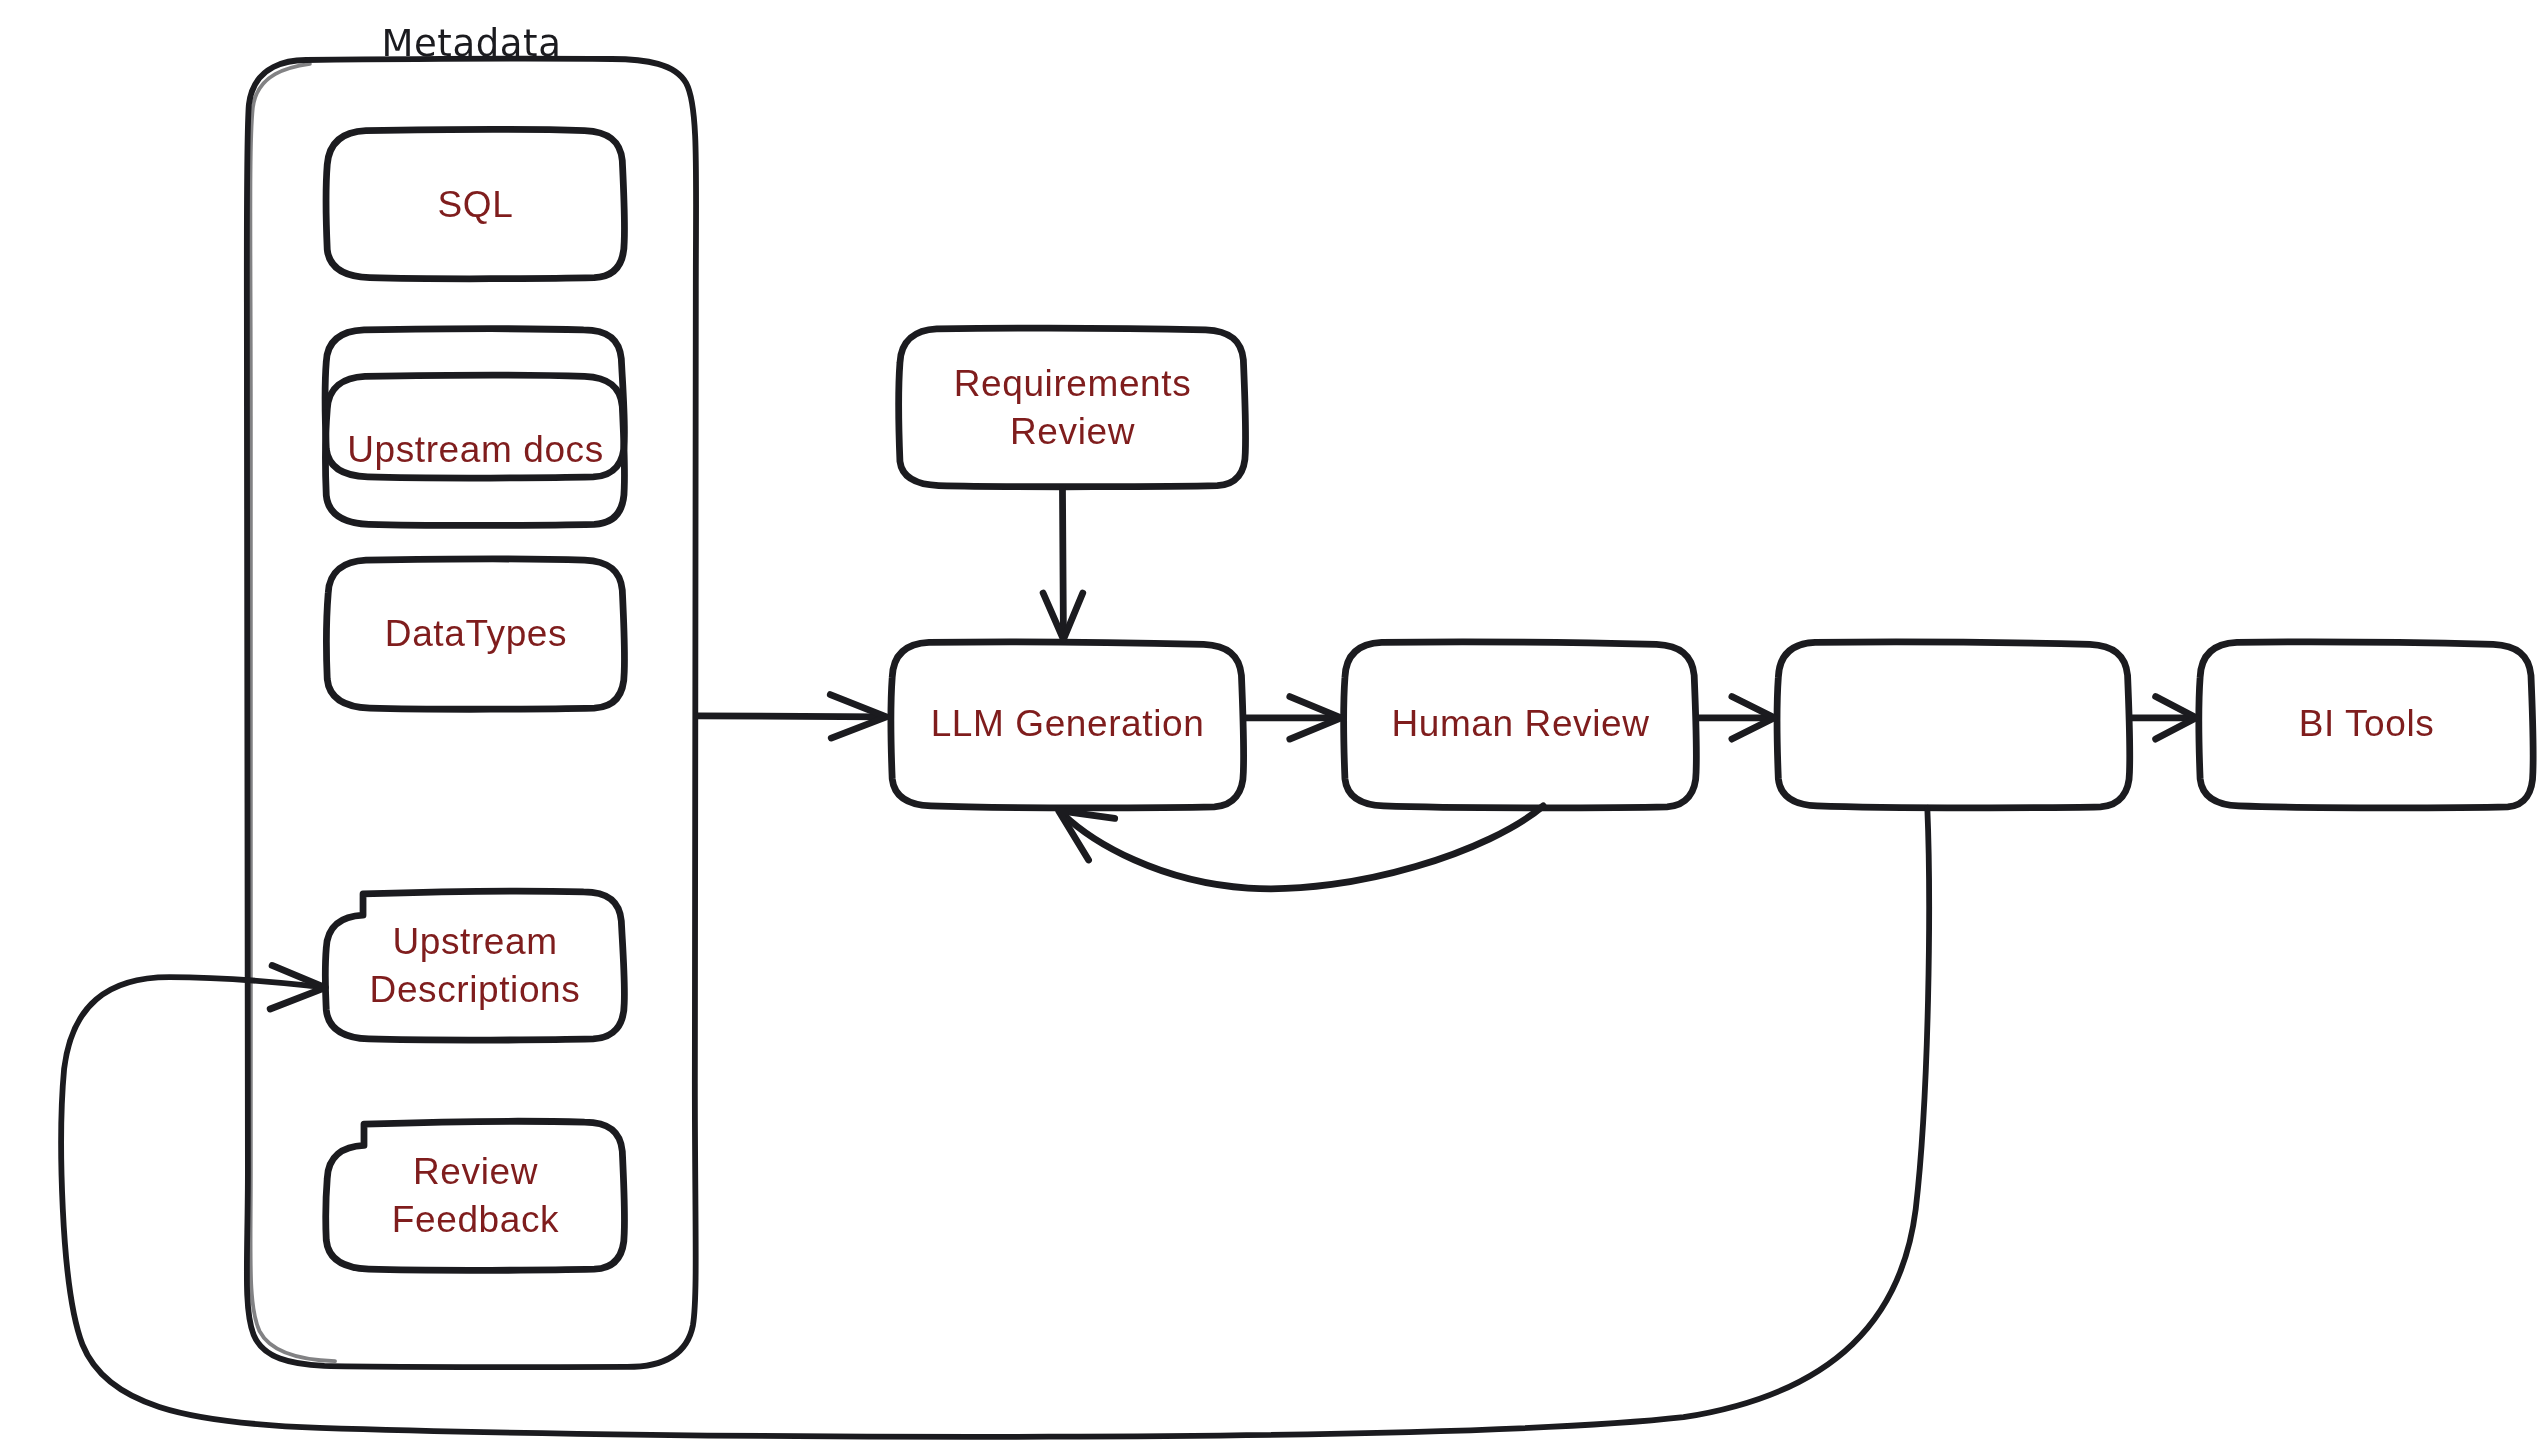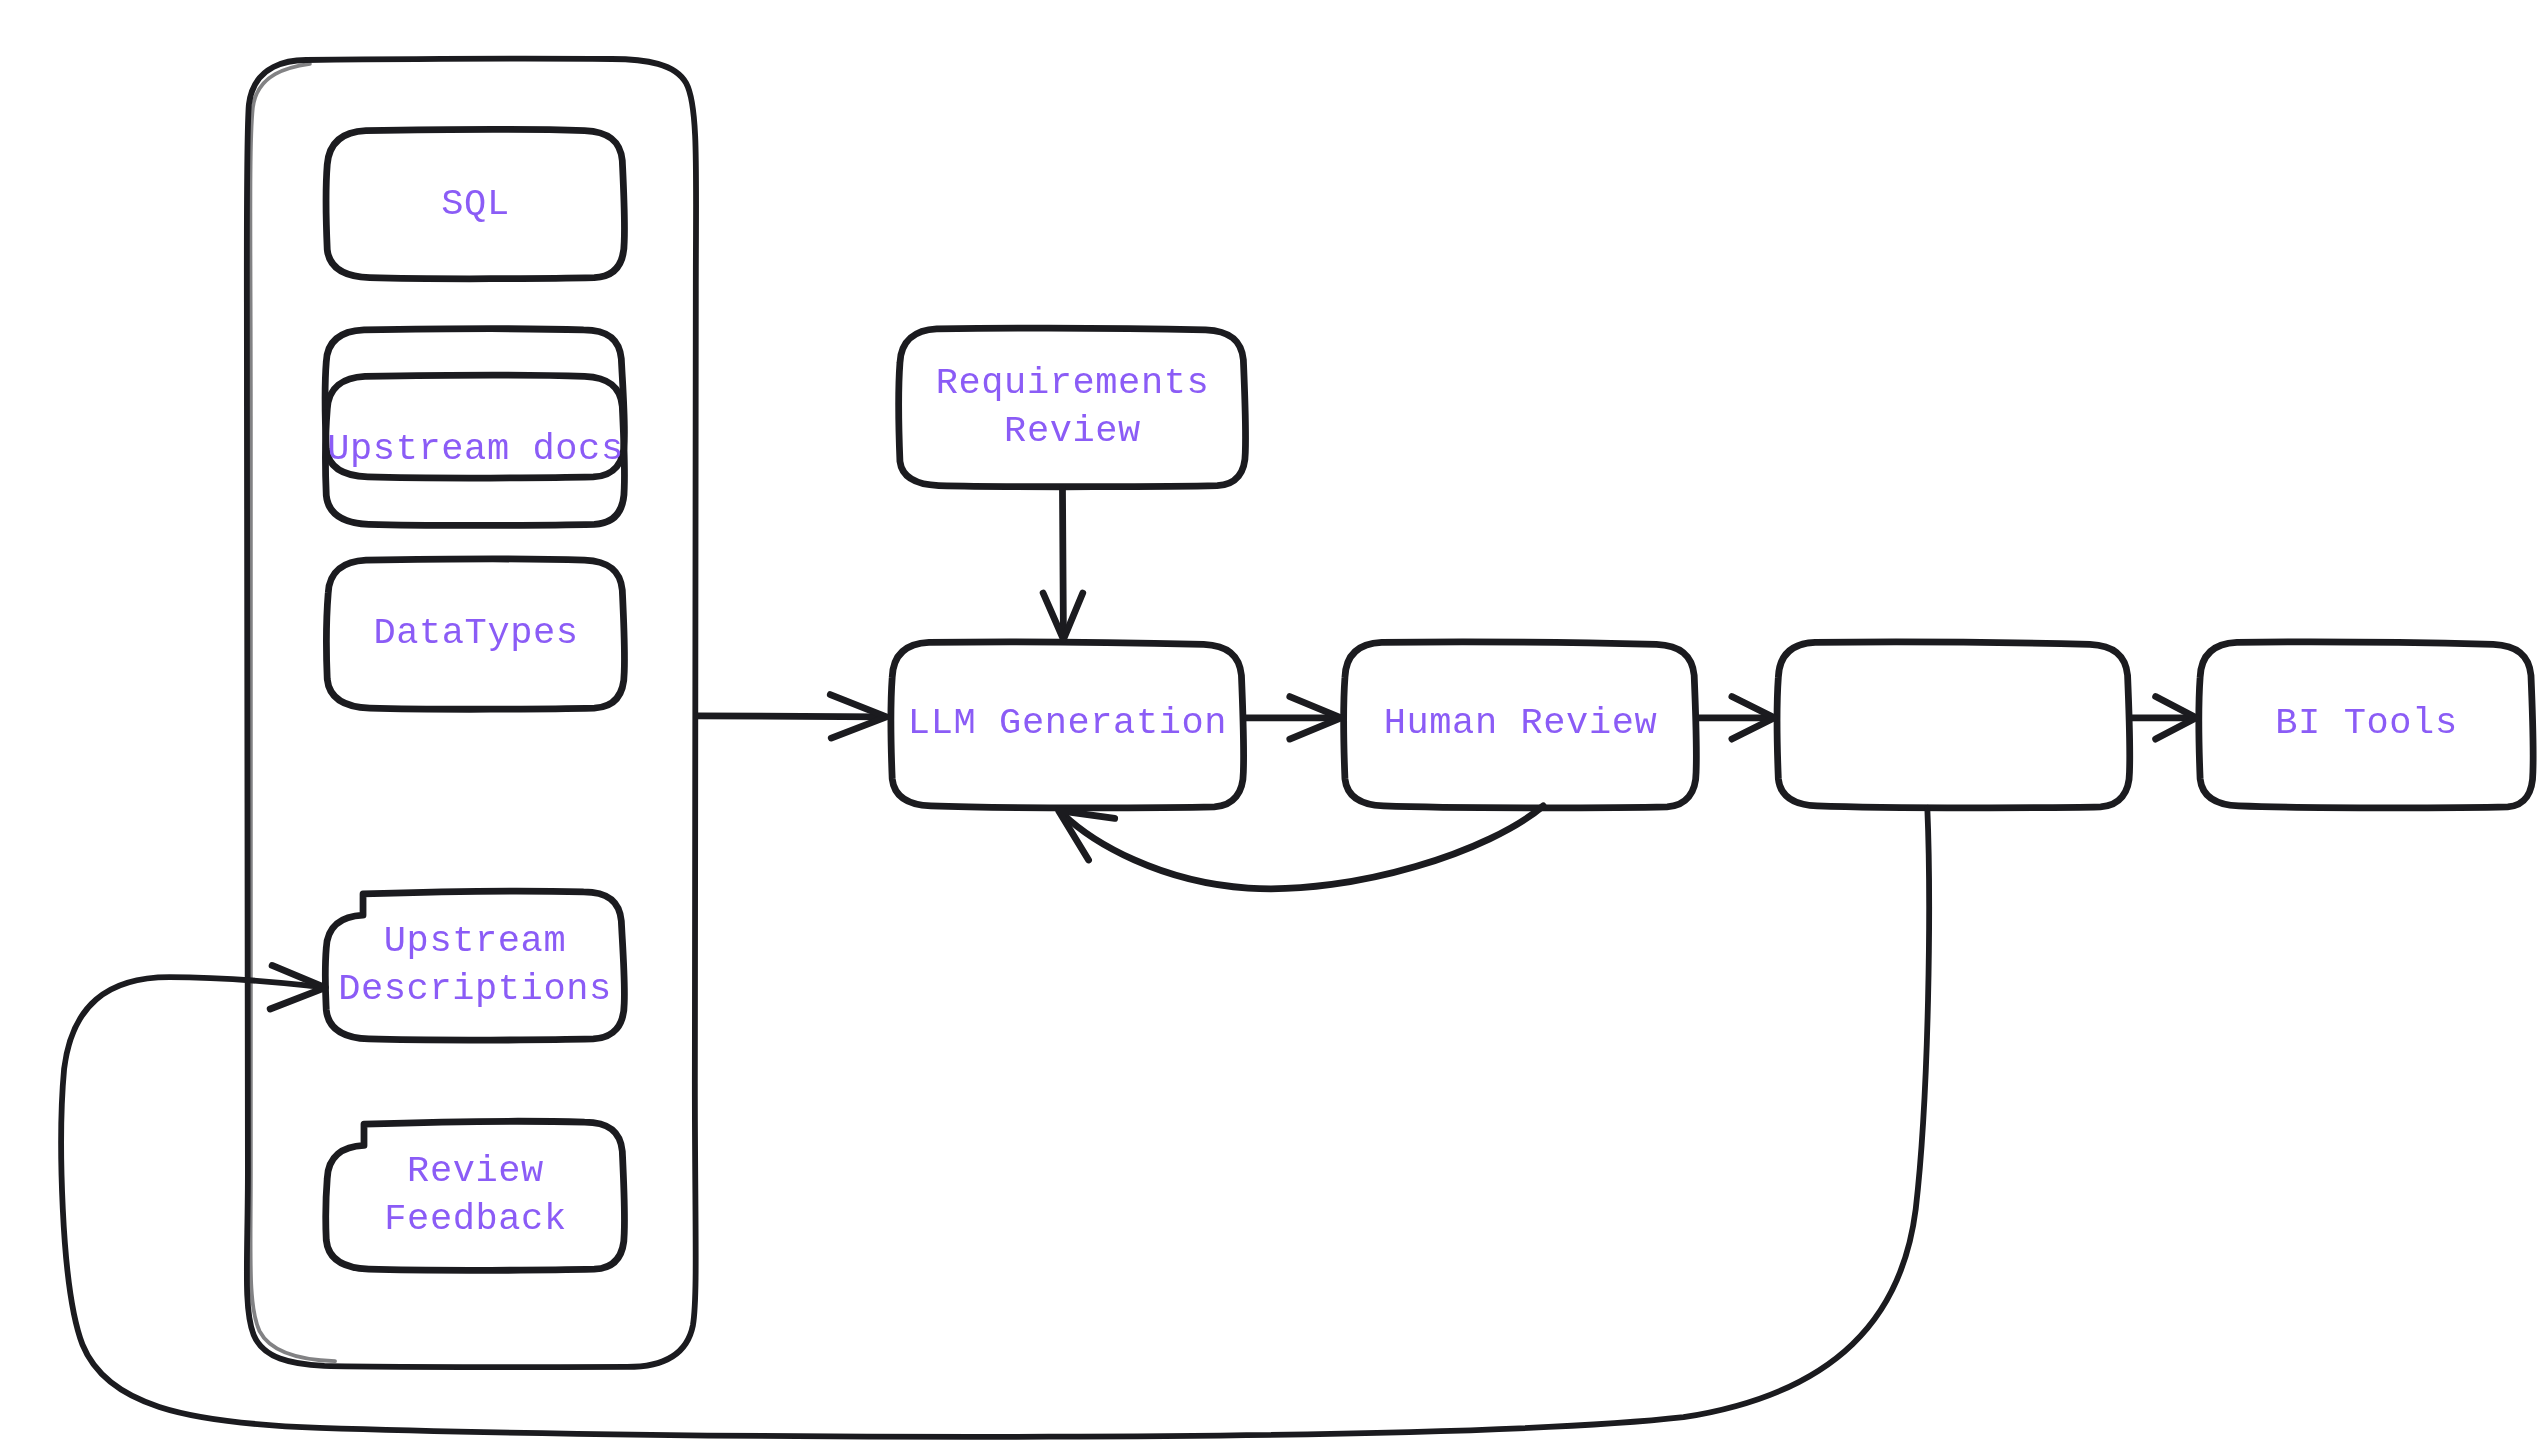--- a/index.html
+++ b/index.html
@@ -45,22 +45,22 @@
   .arrow-head {
     stroke-width: 7;
     fill: none;
   }
   .node-label {
     position: absolute;
     display: flex;
     align-items: center;
     justify-content: center;
     text-align: center;
-    color: #8b5cf6;
-    font-family: Liberation Mono, monospace;
+    color: #7f1d1d;
+    font-family: Liberation Sans, sans-serif;
     font-size: 37px;
     line-height: 1.28;
     letter-spacing: 0.6px;
     white-space: pre-line;
     pointer-events: none;
   }
   .group-title {
     position: absolute;
     color: #1b1b1f;
     font-family: "DejaVu Sans", sans-serif;
@@ -273,20 +273,21 @@
            C 1500 1492, 700 1488, 330 1476
            C 190 1471, 110 1452, 85 1390
            C 62 1330, 60 1170, 66 1105
            C 74 1040, 110 1010, 175 1010
            C 245 1010, 300 1017, 330 1020"></path>
       <path class="sketch-stroke arrow-head" d="M 281 998 L 336 1021 L 279 1043"></path>
     </g>
 
   </svg>
 
+  <div class="group-title" style="left:247px; top:22px; width:449px;">Metadata</div>
 
   <div class="node-label" style="left:327px; top:131px; width:297px; height:147px;">SQL</div>
 
 
   <div class="node-label" style="left:327px; top:376px; width:297px; height:148px;">Upstream docs</div>
 
   <div class="node-label" style="left:328px; top:560px; width:296px; height:148px;">DataTypes</div>
 
   <div class="node-label" style="left:326px; top:892px; width:298px; height:147px;">Upstream
 Descriptions</div>

